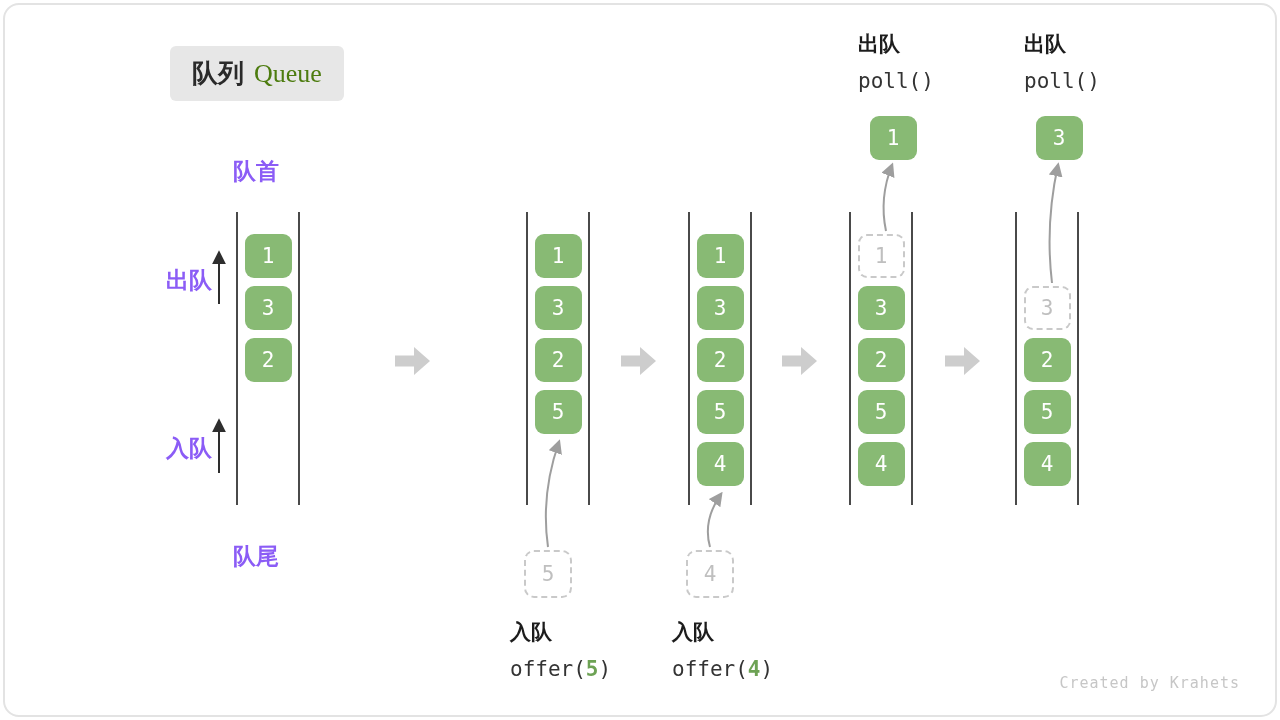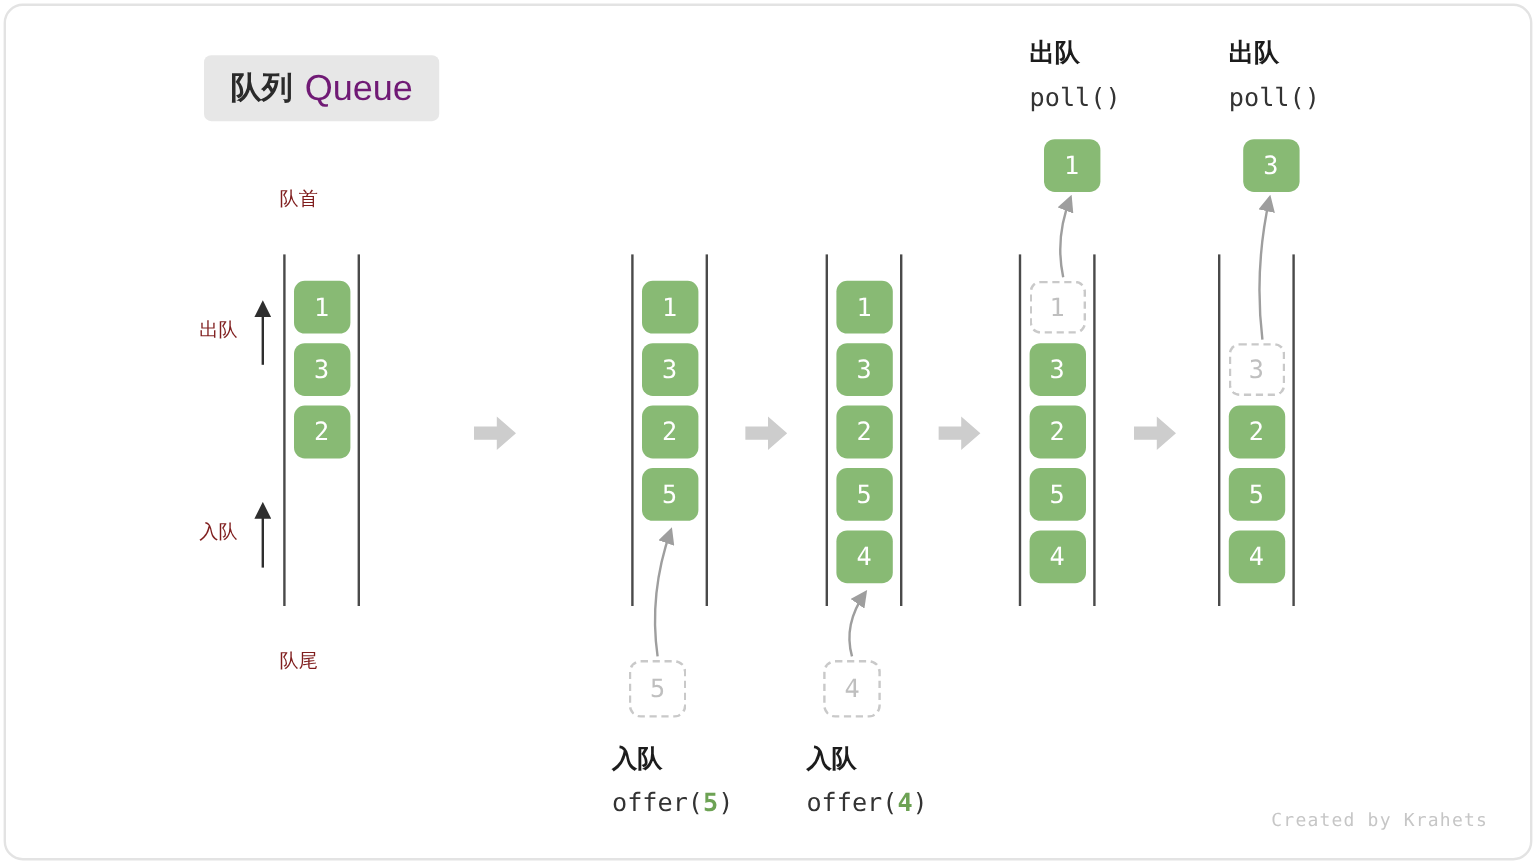--- a/index.html
+++ b/index.html
@@ -10,23 +10,23 @@
   :root{
     --cell-green:#88ba74; --code-green:#6da254; --dashed-gray:#c9c9c9;
     --arrow-gray:#9e9e9e; --rail:#4a4a4a; --block-arrow:#cdcdcd;
   }
   #canvas { position:relative; width:1280px; height:720px; background:#fff; }
   .frame { position:absolute; left:3px; top:3px; right:3px; bottom:3px;
     border:2px solid #e3e3e3; border-radius:16px; }
   .title-box { position:absolute; left:170px; top:46px; height:55px;
     background:#e7e7e7; border-radius:6px; display:flex; align-items:center; padding:0 22px; }
   .title-zh { font-size:26px; font-weight:700; color:#2a2a2a; }
-  .title-en { font-family:Liberation Sans, sans-serif;
-    font-size:30px; color:#701a75; margin-left:10px; }
-  .zh-bold { position:absolute; font-size:16px; font-weight:400; color:#7f1d1d; white-space:nowrap; }
+  .title-en { font-family:Liberation Serif, serif;
+    font-size:26px; color:#4d7c0f; margin-left:10px; }
+  .zh-bold { position:absolute; font-size:23px; font-weight:700; color:#8b5cf6; white-space:nowrap; }
   .rail { position:absolute; width:2px; background:var(--rail); }
   .cell { position:absolute; box-sizing:border-box; width:47px; height:44px; border-radius:9px;
     display:flex; align-items:center; justify-content:center;
     font-family:"DejaVu Sans Mono","Liberation Mono",monospace; font-size:21px; }
   .cell.solid { background:var(--cell-green); color:#ffffff; }
   .cell.dashed { border:2px dashed var(--dashed-gray); color:#bfbfbf; background:transparent; }
   .cell.pending { width:48px; height:48px; border-radius:10px; }
   .caption { position:absolute; white-space:nowrap; }
   .caption .op { font-size:21px; font-weight:700; color:#1c1c1c; margin-bottom:11px; }
   .caption .code { font-family:"DejaVu Sans Mono","Liberation Mono",monospace; font-size:21px; color:#333333; }

